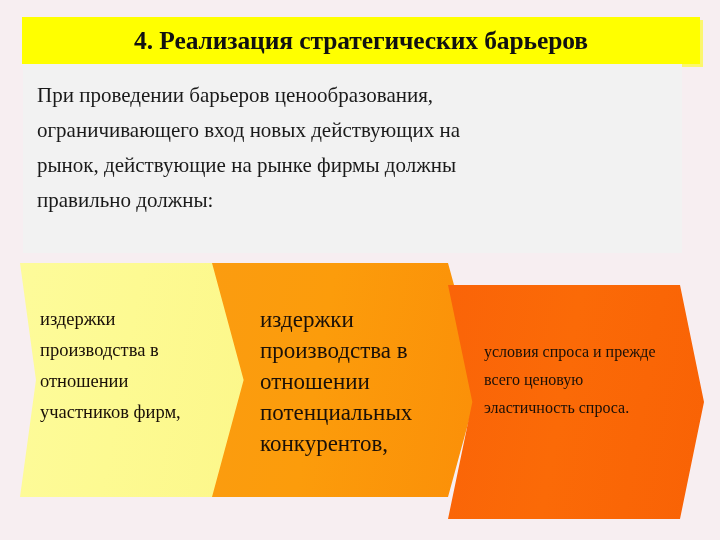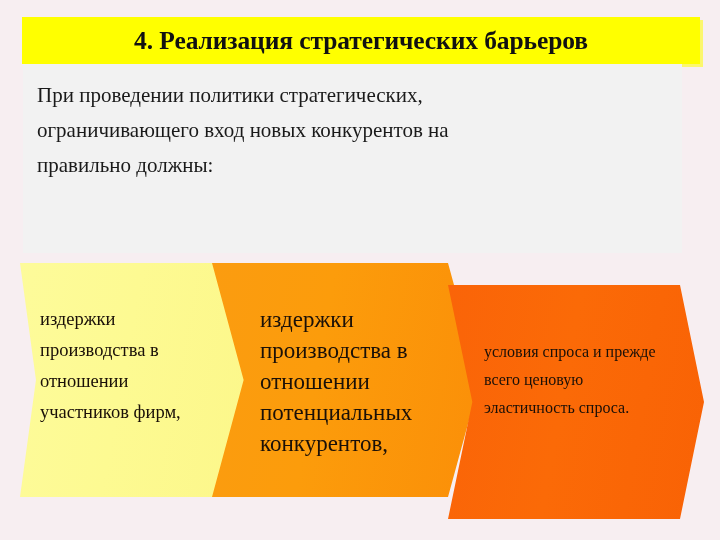--- a/index.html
+++ b/index.html
@@ -135,22 +135,23 @@
 </head>
 <body>
 
 <div id="slide">
 
   <div id="title-banner">
     <div id="title-text">4. Реализация стратегических барьеров</div>
   </div>
 
   <div id="body-panel">
-    <div class="body-line">При проведении политики стратегических,</div>
-    <div class="body-line">ограничивающего вход новых конкурентов на</div>
+    <div class="body-line">При проведении барьеров ценообразования,</div>
+    <div class="body-line">ограничивающего вход новых действующих на</div>
+    <div class="body-line">рынок, действующие на рынке фирмы должны</div>
     <div class="body-line">правильно должны:</div>
   </div>
 
   <div id="chevron-band">
 
     <div class="chevron" id="chevron-1">
       <div class="chevron-label">издержки производства в отношении участников фирм,</div>
     </div>
 
     <div class="chevron" id="chevron-2">

